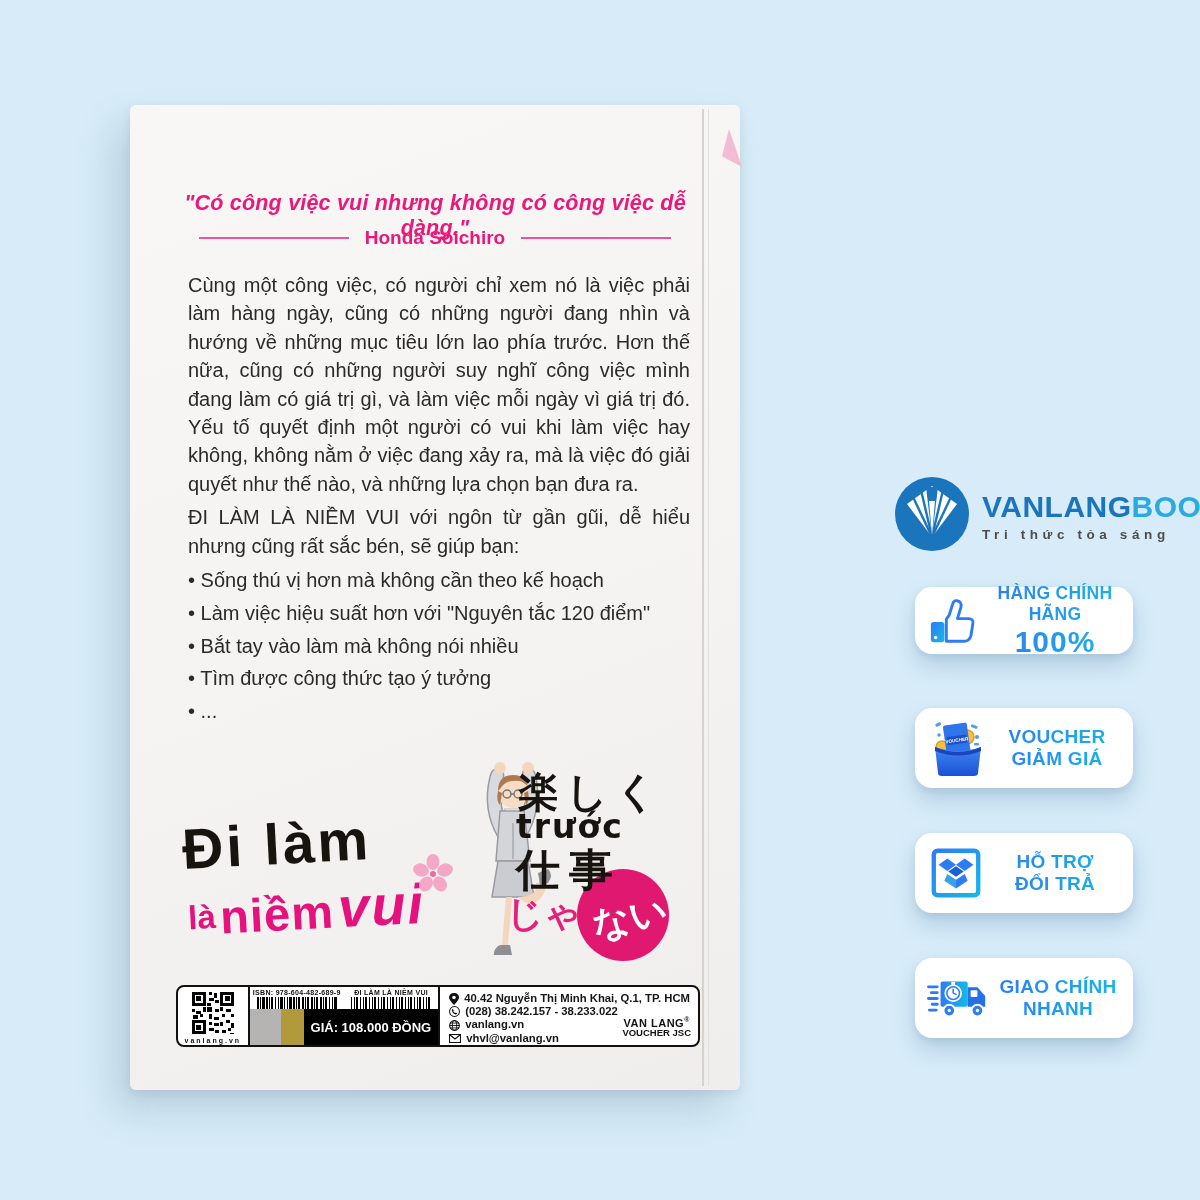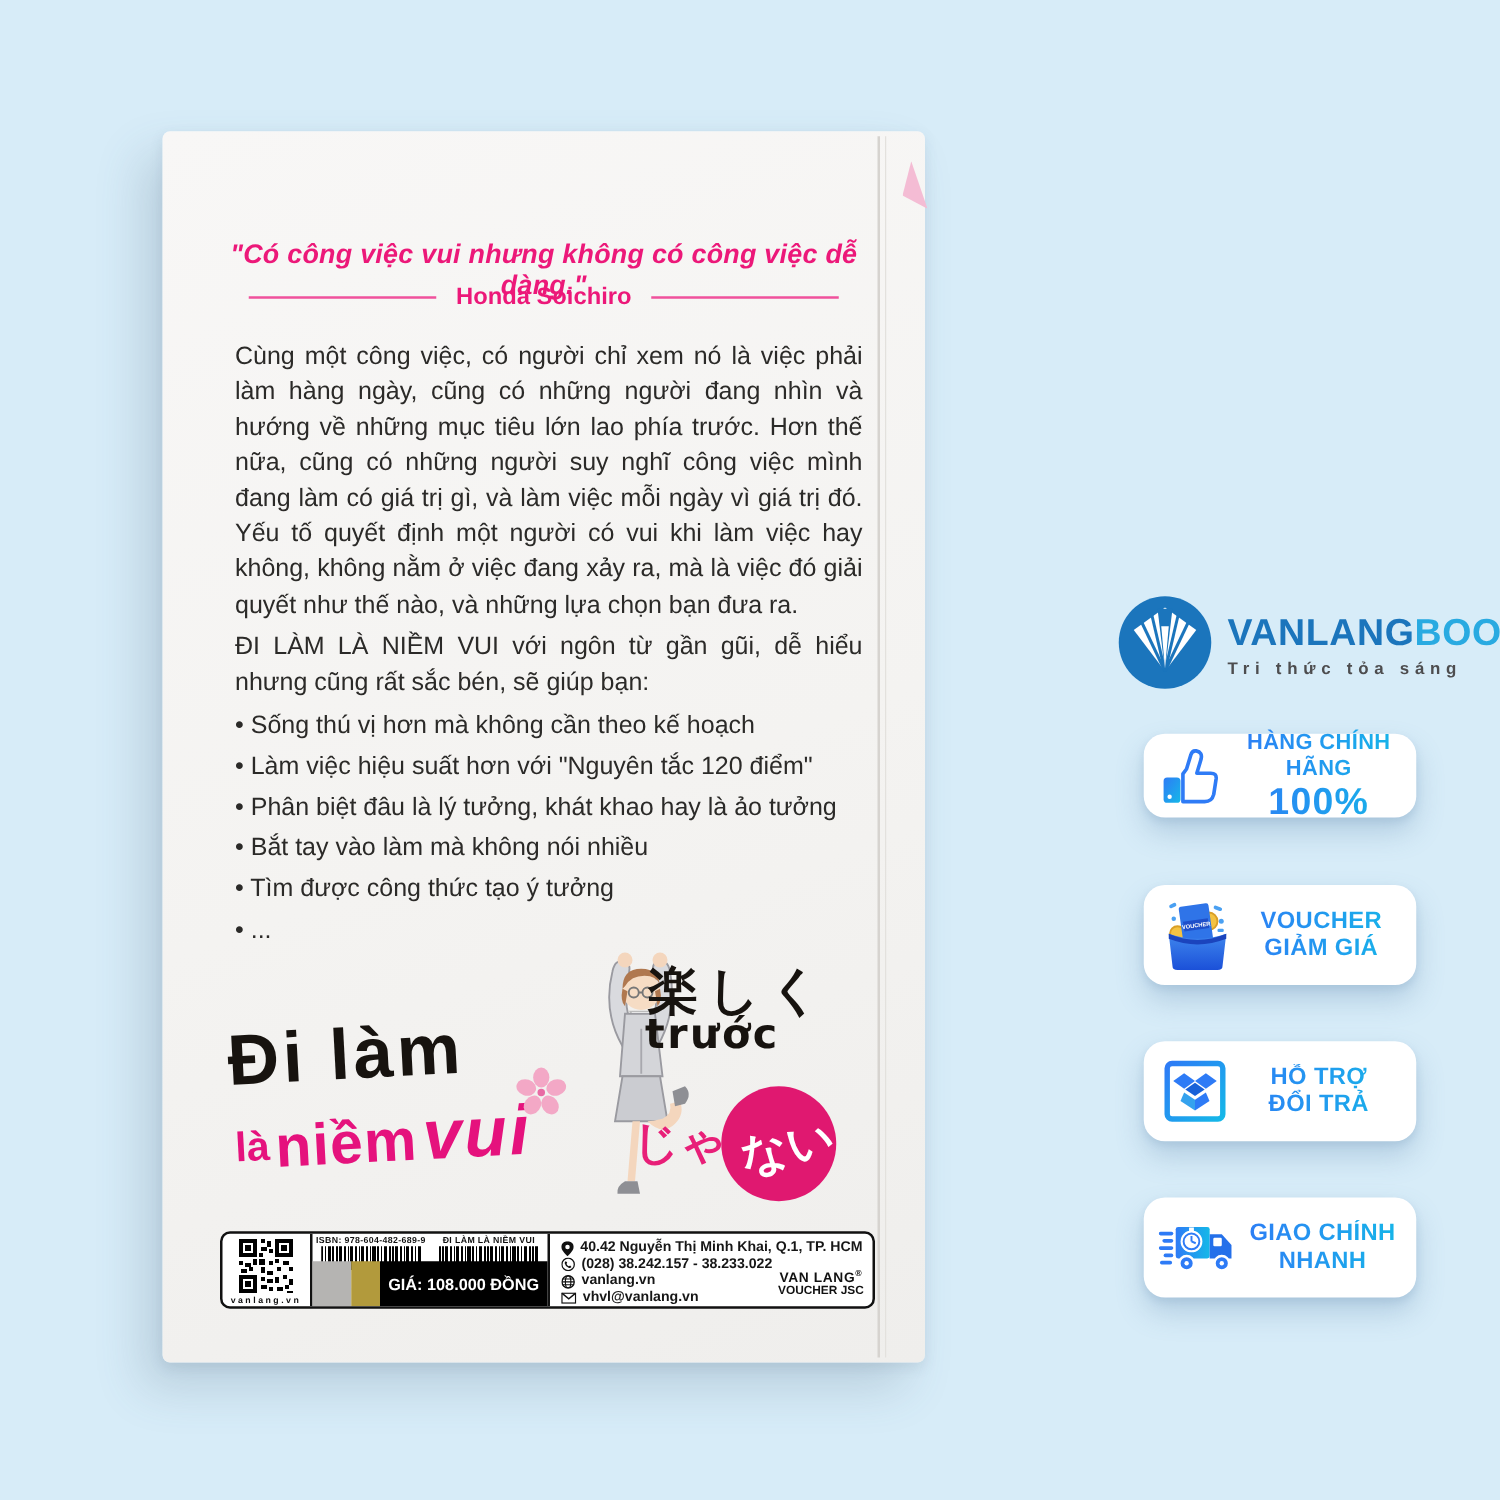--- a/index.html
+++ b/index.html
@@ -122,21 +122,20 @@
       <span class="quote-author">Honda Soichiro</span>
       <span class="quote-dash"></span>
     </div>
 
     <p class="para">Cùng một công việc, có người chỉ xem nó là việc phải làm hàng ngày, cũng có những người đang nhìn và hướng về những mục tiêu lớn lao phía trước. Hơn thế nữa, cũng có những người suy nghĩ công việc mình đang làm có giá trị gì, và làm việc mỗi ngày vì giá trị đó. Yếu tố quyết định một người có vui khi làm việc hay không, không nằm ở việc đang xảy ra, mà là việc đó giải quyết như thế nào, và những lựa chọn bạn đưa ra.</p>
     <p class="intro">ĐI LÀM LÀ NIỀM VUI với ngôn từ gần gũi, dễ hiểu nhưng cũng rất sắc bén, sẽ giúp bạn:</p>
 
     <ul class="bullets">
       <li>Sống thú vị hơn mà không cần theo kế hoạch</li>
       <li>Làm việc hiệu suất hơn với "Nguyên tắc 120 điểm"</li>
-      <li>Phân biệt đâu là lý tưởng, khát khao hay là ảo tưởng</li>
       <li>Bắt tay vào làm mà không nói nhiều</li>
       <li>Tìm được công thức tạo ý tưởng</li>
       <li>...</li>
     </ul>
 
     <div class="title1">Đi làm</div>
     <div class="title2">
       <span class="t-la">là</span>
       <span class="t-niem">niềm</span>
       <span class="t-vui">vui</span>
@@ -147,20 +146,21 @@
         <ellipse cx="33" cy="17" rx="6.5" ry="8" transform="rotate(72 33 17)"></ellipse>
         <ellipse cx="28" cy="31" rx="6.5" ry="8" transform="rotate(144 28 31)"></ellipse>
         <ellipse cx="14" cy="31" rx="6.5" ry="8" transform="rotate(216 14 31)"></ellipse>
         <ellipse cx="9" cy="17" rx="6.5" ry="8" transform="rotate(288 9 17)"></ellipse>
       </g>
       <circle cx="21" cy="21" r="3" fill="#e86ba4"></circle>
     </svg>
 
     <div class="jp jp1">楽しく</div>
     <div class="jp jp2">trước</div>
+    <div class="jp jp3">仕事</div>
     <div class="jp-circle"></div>
     <div class="jp jp4">じゃ</div>
     <div class="jp-nai">ない</div>
 
     <svg class="woman" width="112" height="222" viewBox="0 0 112 222">
 
       <path d="M38 88 Q22 60 30 28 Q32 18 40 20 Q46 22 42 34 Q38 58 48 80 Z" fill="#d9dade" stroke="#9a9aa0" stroke-width="1.5"></path>
       <path d="M66 88 Q82 60 76 28 Q74 18 66 20 Q60 22 64 34 Q68 58 58 80 Z" fill="#d9dade" stroke="#9a9aa0" stroke-width="1.5"></path>
       <circle cx="40" cy="19" r="6" fill="#f4d6bd"></circle>
       <circle cx="68" cy="19" r="6" fill="#f4d6bd"></circle>

